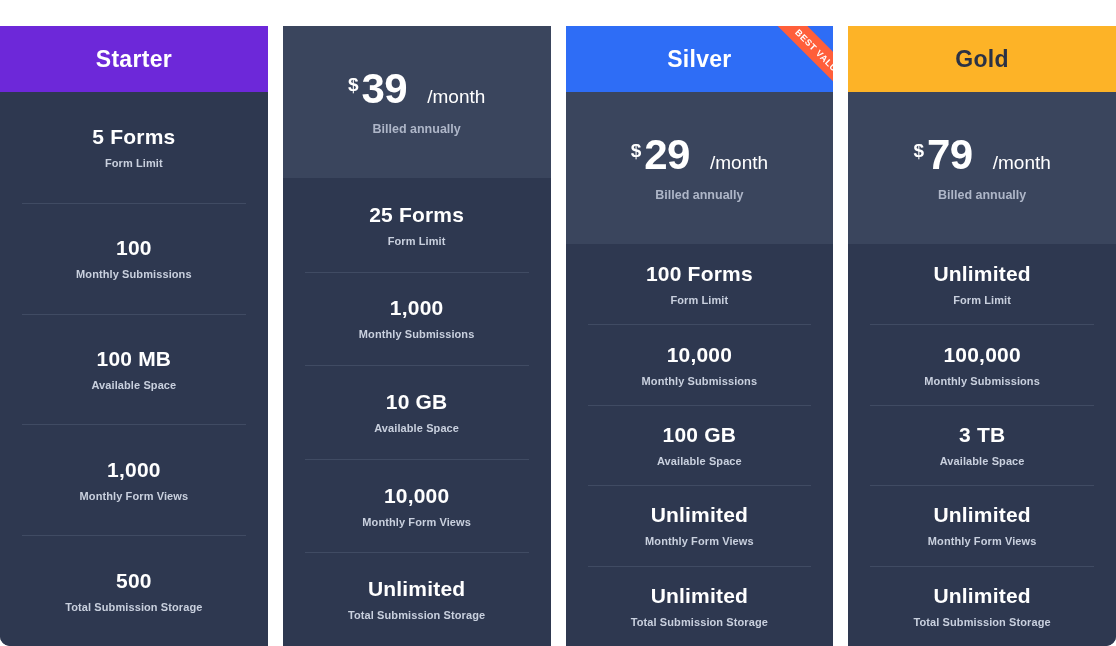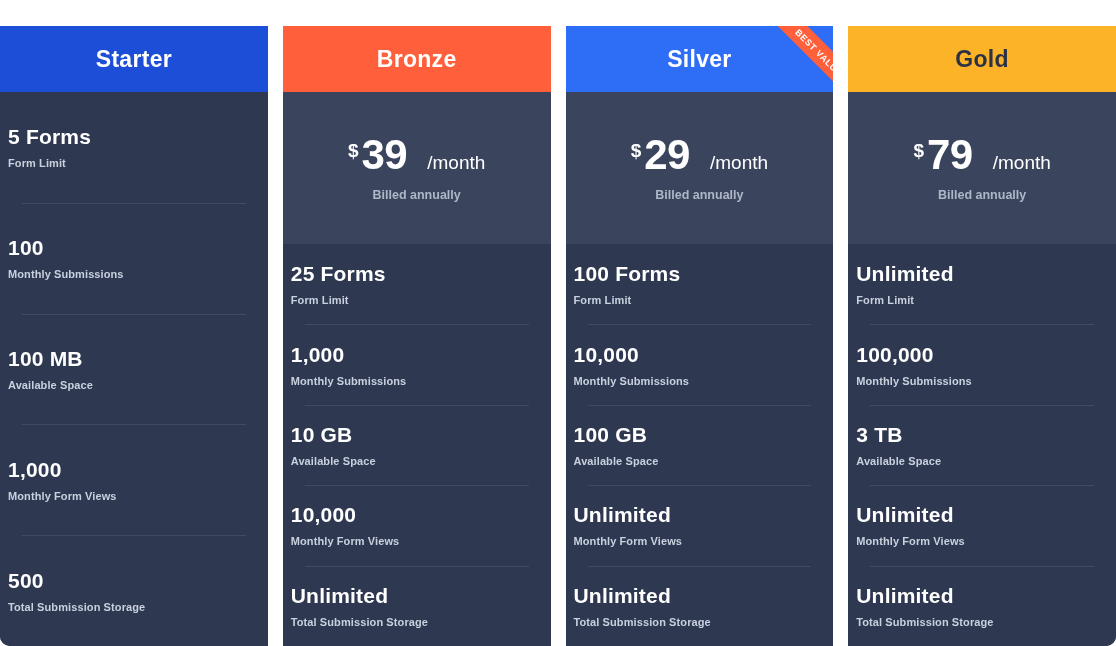--- a/index.html
+++ b/index.html
@@ -148,21 +148,21 @@
   .features {
     flex: 1 1 auto;
     background: #2E3850;
     display: flex;
     flex-direction: column;
   }
   .feature {
     flex: 1 1 0;
     display: flex;
     flex-direction: column;
-    align-items: flex-start;
+    align-items: center;
     justify-content: center;
     text-align: center;
     position: relative;
     padding: 0 8px;
     box-sizing: border-box;
   }
   .feature + .feature::before {
     content: "";
     position: absolute;
     top: 0;
@@ -186,21 +186,21 @@
     letter-spacing: 0.1px;
   }
 </style>
 </head>
 <body>
 
 <div class="pricing-wrap">
   <div class="plans">
 
     <div class="plan starter">
-      <div class="plan-header" style="background:#1d4ed8;">
+      <div class="plan-header" style="background:#6d28d9;">
         <span class="plan-name">Starter</span>
       </div>
 
 
       <div class="features">
         <div class="feature">
           <div class="feature-value">5 Forms</div>
           <div class="feature-label">Form Limit</div>
         </div>
         <div class="feature">
@@ -216,23 +216,20 @@
           <div class="feature-label">Monthly Form Views</div>
         </div>
         <div class="feature">
           <div class="feature-value">500</div>
           <div class="feature-label">Total Submission Storage</div>
         </div>
       </div>
     </div>
 
     <div class="plan bronze">
-      <div class="plan-header" style="background:#FF5F3A;">
-        <span class="plan-name">Bronze</span>
-      </div>
 
       <div class="price-block">
         <div class="price-line">
           <span class="price-currency">$</span>
           <span class="price-amount">39</span>
           <span class="price-period">/month</span>
         </div>
         <div class="price-note">Billed annually</div>
       </div>
 

